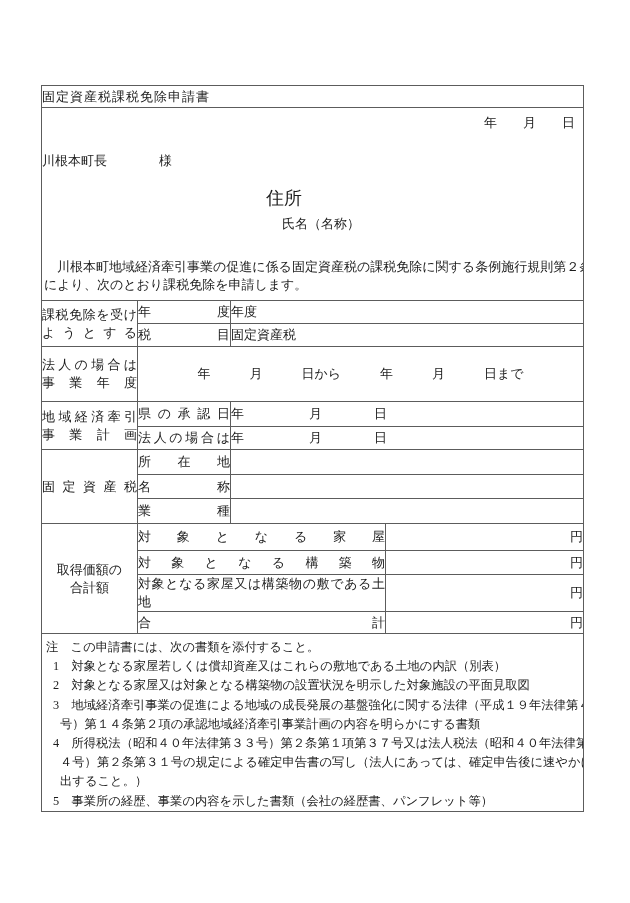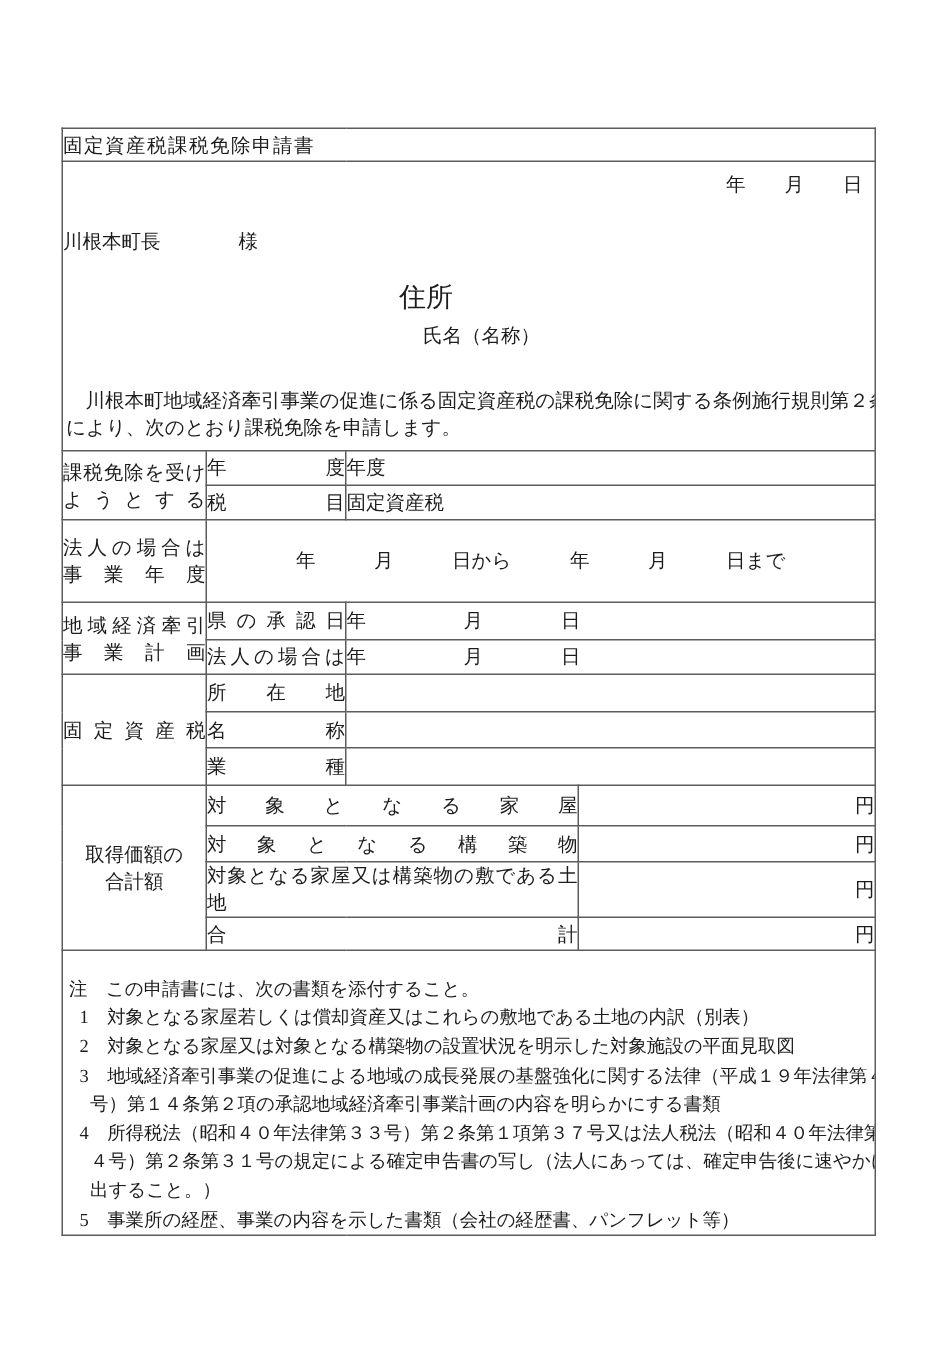--- a/index.html
+++ b/index.html
@@ -39,21 +39,21 @@
   .val-tax{padding-left:36px;}
   .val-date{padding-left:46px;white-space:nowrap;}
   .val-center{text-align:center;white-space:nowrap;}
   .yen{text-align:right;padding-right:8px;}
 
   .notes-cell{vertical-align:top;}
   .note-line{line-height:19.2px;font-size:12.3px;white-space:nowrap;}
   .n-head{padding-left:4px;}
   .n-item{padding-left:11px;}
   .n-cont{padding-left:18px;}
-  .notes-inner{padding-top:4px;margin-top:12px;}
+  .notes-inner{padding-top:4px;}
 </style>
 </head>
 <body>
 
 <div class="sheet">
 
   <table class="form">
     <colgroup>
       <col style="width:96px">
         <col style="width:93px">

